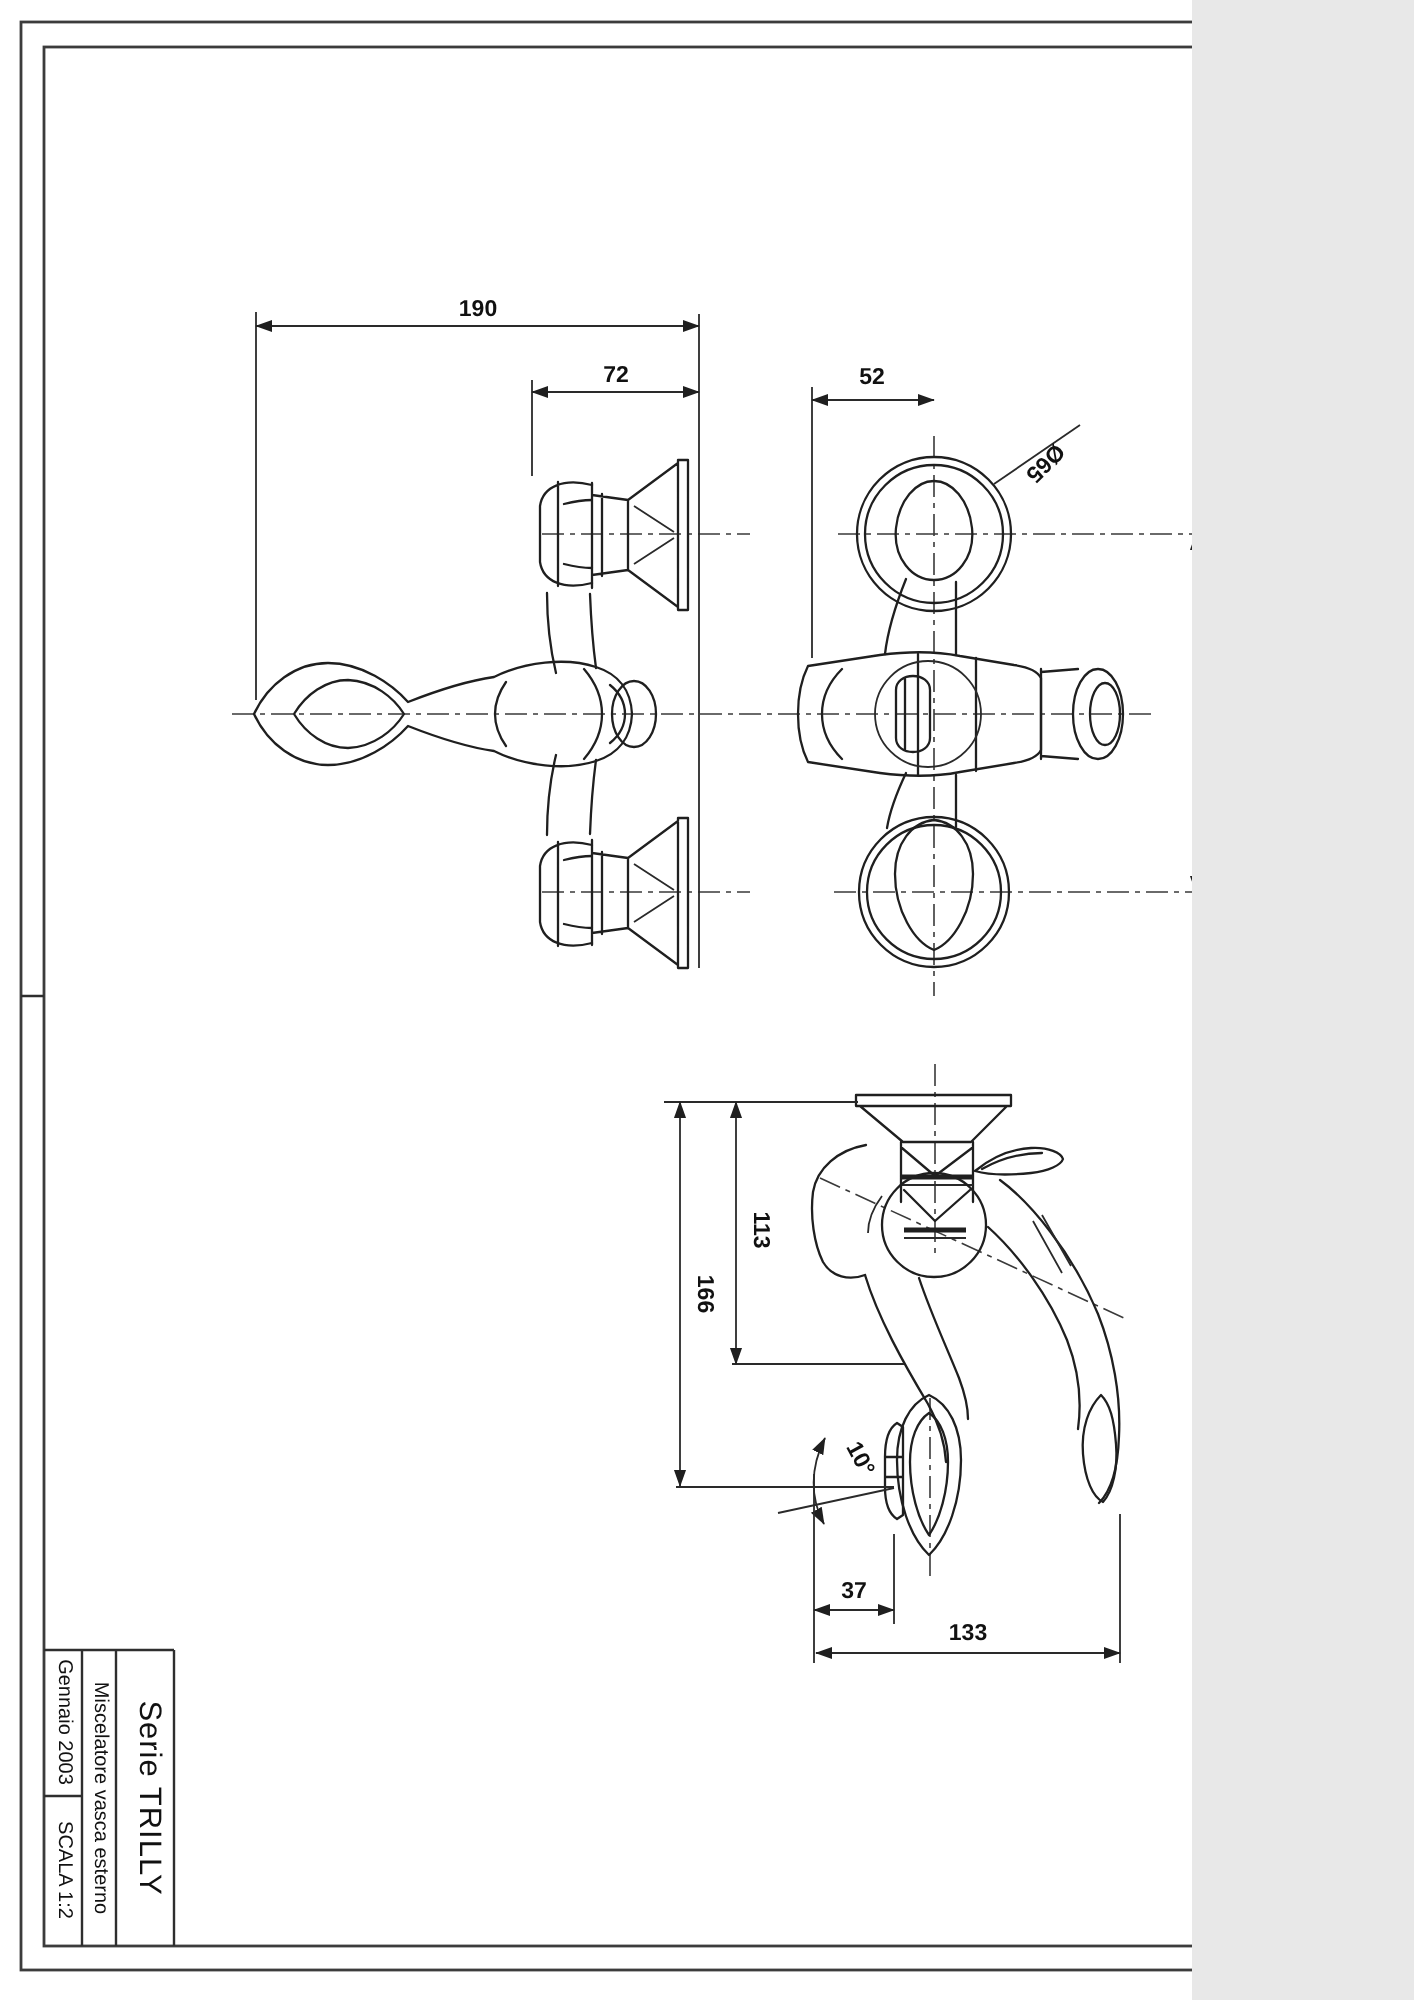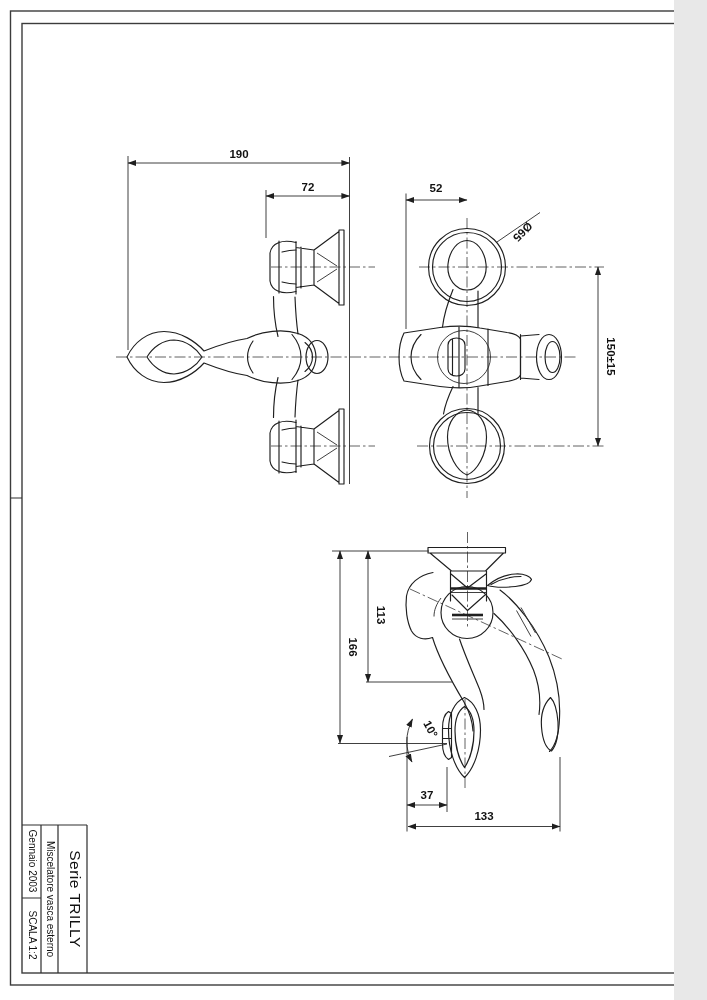--- a/index.html
+++ b/index.html
@@ -1,18 +1,18 @@
 <!DOCTYPE html>
 <html><head>
 <meta charset="utf-8">
 <style>
   html,body{margin:0;padding:0;background:#e8e8e8;}
   .sheet{
     position:relative;
-    width:674px;height:1000px;
+    width:596px;height:1000px;
     background:#ffffff;
     font-family:"Liberation Sans", sans-serif;
     overflow:hidden;
   }
   svg{position:absolute;left:0;top:0;}
   .draw{fill:none;stroke:#1f1f1f;stroke-width:1.15;stroke-linecap:round;stroke-linejoin:round;}
   .thin{fill:none;stroke:#2a2a2a;stroke-width:0.9;}
   .thick{fill:none;stroke:#1f1f1f;stroke-width:2.6;}
   .cl{fill:none;stroke:#3a3a3a;stroke-width:0.8;stroke-dasharray:11 3 2.5 3;}
   .dim{fill:none;stroke:#2a2a2a;stroke-width:0.9;}

